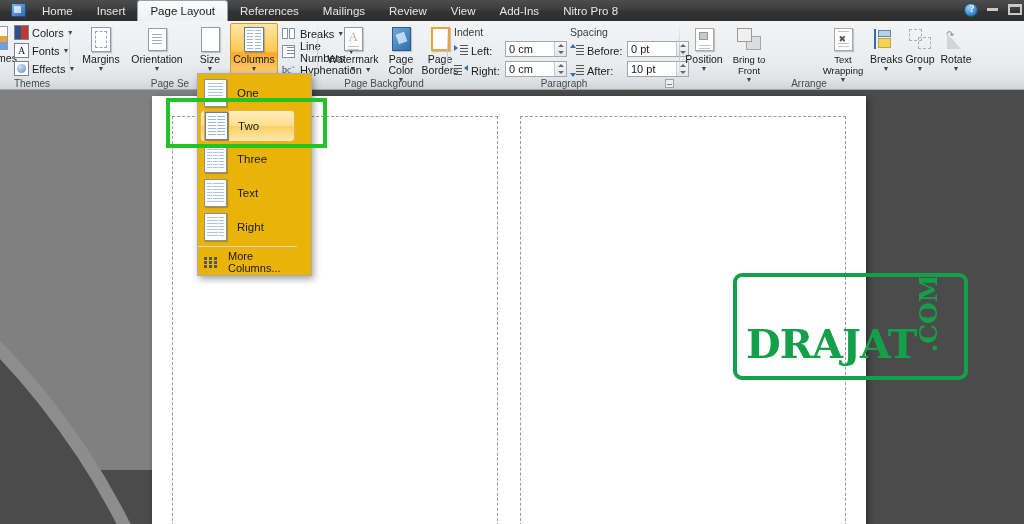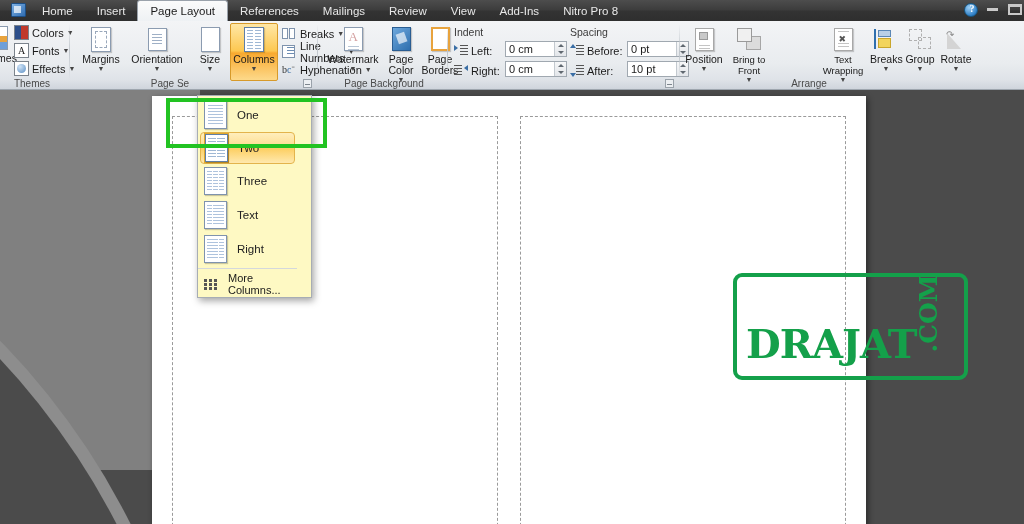--- a/index.html
+++ b/index.html
@@ -146,24 +146,23 @@
   .logo .l2 { top:43px; font-size:40px; }
   .logo .dotcom {
     position:absolute; right:-3px; top:22px; color:#14a04a; font-weight:bold;
     font-family:"DejaVu Serif", serif; font-size:25px;
     transform:rotate(-90deg); transform-origin:center;
   }
 
   
   .menu {
     position:absolute; left:197px; top:73px; width:115px;
-    background:#fef9c3; border:1px solid #a7adb4;
+    background:#eab308; border:1px solid #a7adb4;
     box-shadow:2px 3px 7px rgba(0,0,0,.35);
     padding:2px 14px 0 0;
-    margin-top:22px;
   }
   .menu-item { height:34px; display:flex; align-items:center; padding:0 6px; gap:10px; }
   .menu-item .mico { width:23px; height:28px; flex:none; position:relative; }
   .menu-item .mlbl { font-size:11.5px; color:#222; }
   .menu-item.sel {
     background:linear-gradient(to bottom,#ffeebc 0%,#fedd8e 48%,#fccf63 52%,#ffe9ae 100%);
     border:1px solid #e3b košt;
     border:1px solid #e3b44c; border-radius:4px; margin:0 2px; height:32px; padding:0 4px;
   }
   .menu-item.sel .mico { outline:1px solid #e0a82e; }
@@ -405,20 +404,21 @@
           <div style="position:absolute;left:0;bottom:0px;width:0;height:0;border-top:4px solid #3a6ea5;border-left:3px solid transparent;border-right:3px solid transparent;"></div>
           <div style="position:absolute;left:6px;top:1px;width:8px;height:1px;background:#555;box-shadow:0 3px 0 #555,0 6px 0 #555,0 9px 0 #555;"></div>
         </div>
         <span class="flabel" style="width:40px;">After:</span>
         <div class="spin">
           <span>10 pt</span>
           <div class="spinbtns"></div>
         </div>
       </div>
 
+      <div class="group-label">Paragraph</div>
       <div class="launcher" style="right:6px;"></div>
       <div class="group-sep" style="left:231px;"></div>
     </div>
 
     <div class="group" style="left:680px; width:264px;">
       <div class="bigbtn" style="left:2px; width:44px;">
         <div class="ico">
           <div class="pg" style="width:19px;height:23px;border-color:#a8a8a8;">
             <div style="position:absolute;left:3px;top:3px;width:9px;height:8px;background:#c9c9c9;border:1px solid #9a9a9a;"></div>
             <div style="position:absolute;left:3px;bottom:4px;right:3px;height:1px;background:#c4c4c4;box-shadow:0 3px 0 #c4c4c4;"></div>

